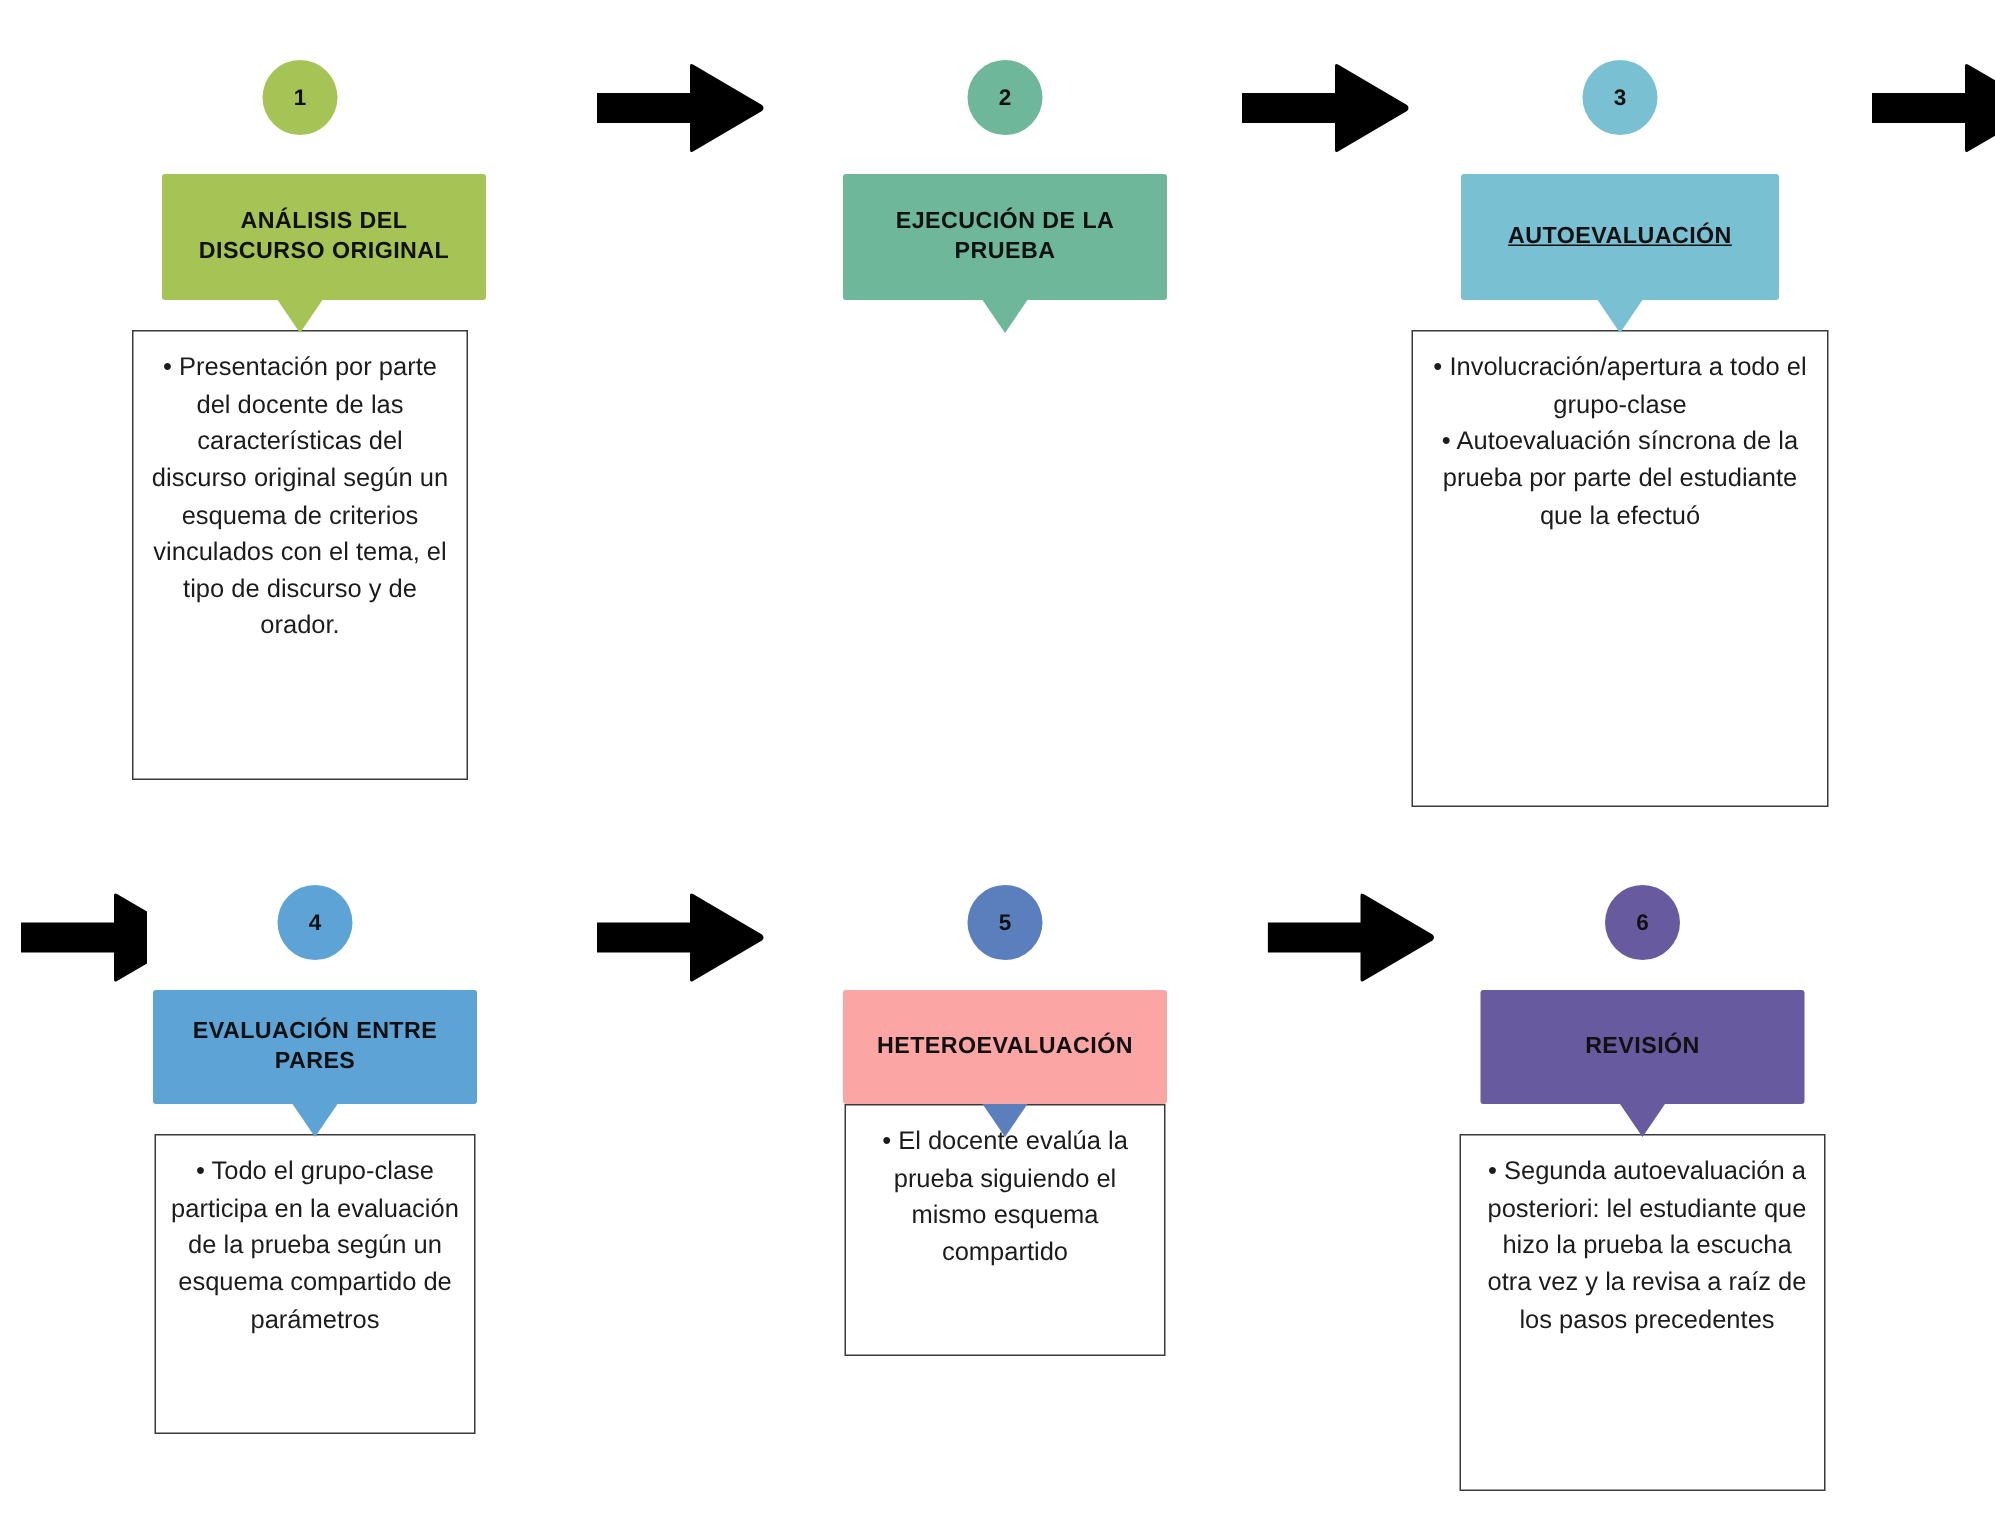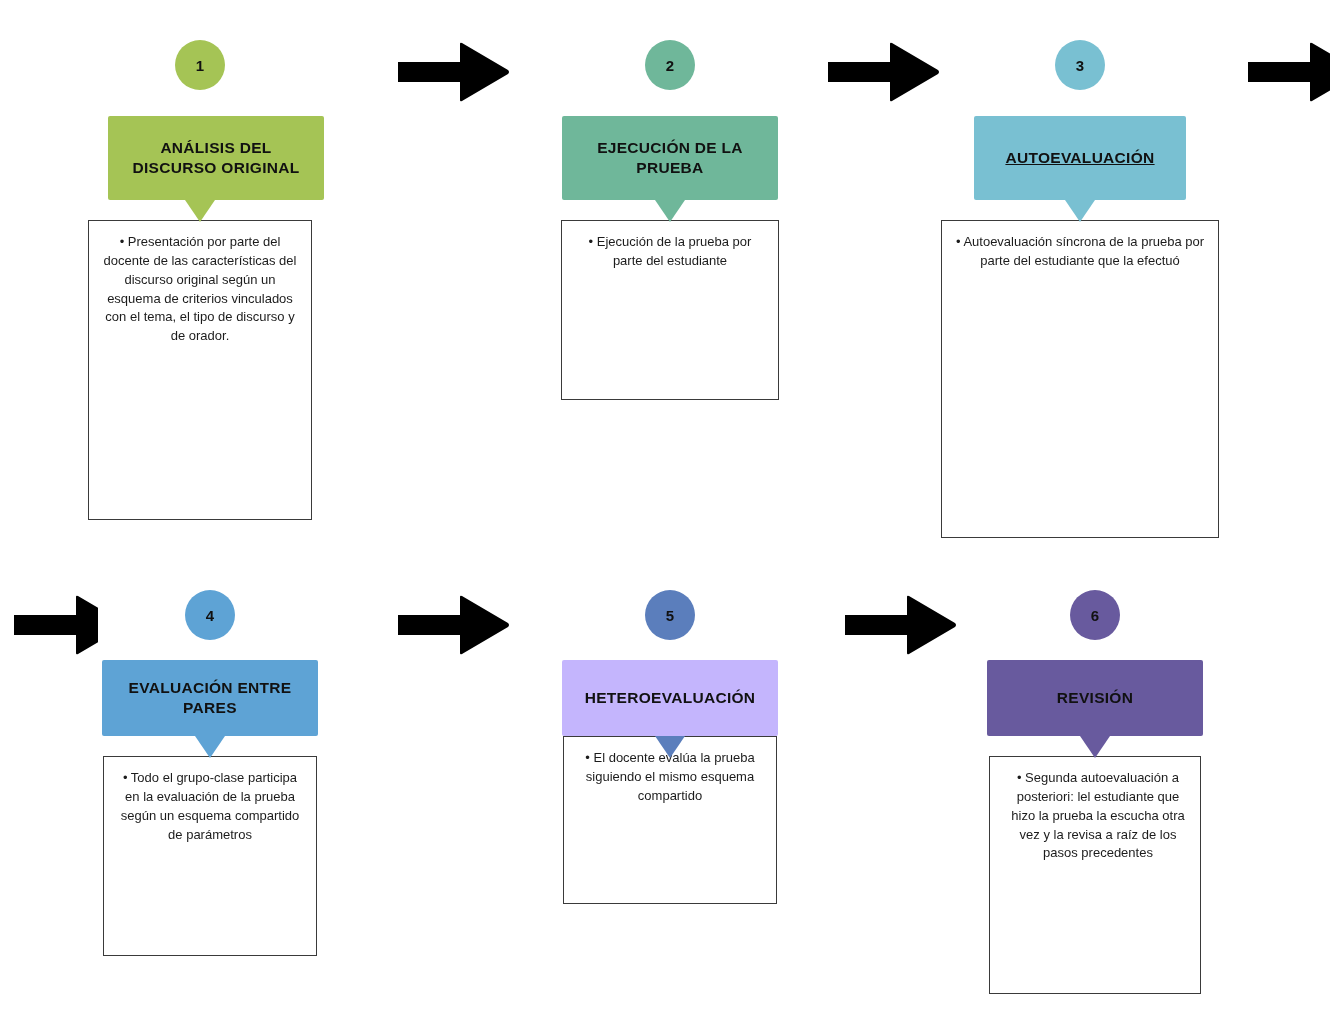--- a/index.html
+++ b/index.html
@@ -72,21 +72,21 @@
     border-left: 15px solid transparent;
     border-right: 15px solid transparent;
   }
 
   
   .body-box {
     box-sizing: border-box;
     background: #ffffff;
     border: 1.6px solid #3a3a3a;
     padding: 12px 10px 10px 10px;
-    font-size: 13px;
+    font-size: 17px;
     line-height: 1.45;
     text-align: center;
     color: #1c1c1c;
     flex: none;
   }
   .bullet-line {
     margin: 0;
   }
 
   
@@ -125,42 +125,40 @@
   <div class="step" style="left:555px; top:40px; width:230px;">
     <div class="step-circle" style="background:#6fb79a;">
       <span>2</span>
     </div>
     <div class="banner-wrap" style="margin-top:26px;">
       <div class="banner" style="background:#6fb79a; width:216px; height:84px;">
         <span>EJECUCIÓN DE LA PRUEBA</span>
       </div>
       <div class="banner-tail" style="border-top:22px solid #6fb79a;"></div>
     </div>
-    <div class="body-box" style="width:218px; height:180px; margin-top:20px;">
-      <p class="bullet-line">• Ejecución de la prueba por parte del estudiante</p>
-    </div>
   </div>
 
   <div class="arrow" style="left:828px; top:42px; width:112px; height:60px;">
     <svg width="112" height="60" viewBox="0 0 112 60" aria-hidden="true">
       <path d="M0,20 L62,20 L62,2 Q62,0 64,1 L110,28 Q112,30 110,32 L64,59 Q62,60 62,58 L62,40 L0,40 Z" fill="#000000"></path>
     </svg>
   </div>
 
   <div class="step" style="left:940px; top:40px; width:280px;">
     <div class="step-circle" style="background:#79c0d2;">
       <span>3</span>
     </div>
     <div class="banner-wrap" style="margin-top:26px;">
       <div class="banner" style="background:#79c0d2; width:212px; height:84px;text-decoration:underline;">
         <span>AUTOEVALUACIÓN</span>
       </div>
       <div class="banner-tail" style="border-top:22px solid #79c0d2;"></div>
     </div>
     <div class="body-box" style="width:278px; height:318px; margin-top:20px;">
+      <p class="bullet-line">• Involucración/apertura a todo el grupo-clase</p>
       <p class="bullet-line">• Autoevaluación síncrona de la prueba por parte del estudiante que la efectuó</p>
     </div>
   </div>
 
   <div class="arrow" style="left:1248px; top:42px; width:82px; height:60px;">
     <svg width="112" height="60" viewBox="0 0 112 60" aria-hidden="true">
       <path d="M0,20 L62,20 L62,2 Q62,0 64,1 L110,28 Q112,30 110,32 L64,59 Q62,60 62,58 L62,40 L0,40 Z" fill="#000000"></path>
     </svg>
   </div>
 
@@ -189,21 +187,21 @@
     <svg width="112" height="60" viewBox="0 0 112 60" aria-hidden="true">
       <path d="M0,20 L62,20 L62,2 Q62,0 64,1 L110,28 Q112,30 110,32 L64,59 Q62,60 62,58 L62,40 L0,40 Z" fill="#000000"></path>
     </svg>
   </div>
 
   <div class="step" style="left:558px; top:590px; width:224px;">
     <div class="step-circle" style="background:#5b7ebc;">
       <span>5</span>
     </div>
     <div class="banner-wrap" style="margin-top:20px;">
-      <div class="banner" style="background:#c4b5fd; width:216px; height:76px;">
+      <div class="banner" style="background:#fca5a5; width:216px; height:76px;">
         <span>HETEROEVALUACIÓN</span>
       </div>
       <div class="banner-tail" style="border-top:22px solid #5b7ebc;"></div>
     </div>
     <div class="body-box" style="width:214px; height:168px; ">
       <p class="bullet-line">• El docente evalúa la prueba siguiendo el mismo esquema compartido</p>
     </div>
   </div>
 
   <div class="arrow" style="left:845px; top:595px; width:112px; height:60px;">
@@ -215,18 +213,18 @@
   <div class="step" style="left:983px; top:590px; width:224px;">
     <div class="step-circle" style="background:#685a9e;">
       <span>6</span>
     </div>
     <div class="banner-wrap" style="margin-top:20px;">
       <div class="banner" style="background:#685a9e; width:216px; height:76px;">
         <span>REVISIÓN</span>
       </div>
       <div class="banner-tail" style="border-top:22px solid #685a9e;"></div>
     </div>
-    <div class="body-box" style="width:212px; height:238px; margin-top:20px;padding-left:16px;">
+    <div class="body-box" style="width:244px; height:238px; margin-top:20px;padding-left:16px;">
       <p class="bullet-line">• Segunda autoevaluación a posteriori: lel estudiante que hizo la prueba la escucha otra vez y la revisa a raíz de los pasos precedentes</p>
     </div>
   </div>
 
 </div>
 
 </body></html>

